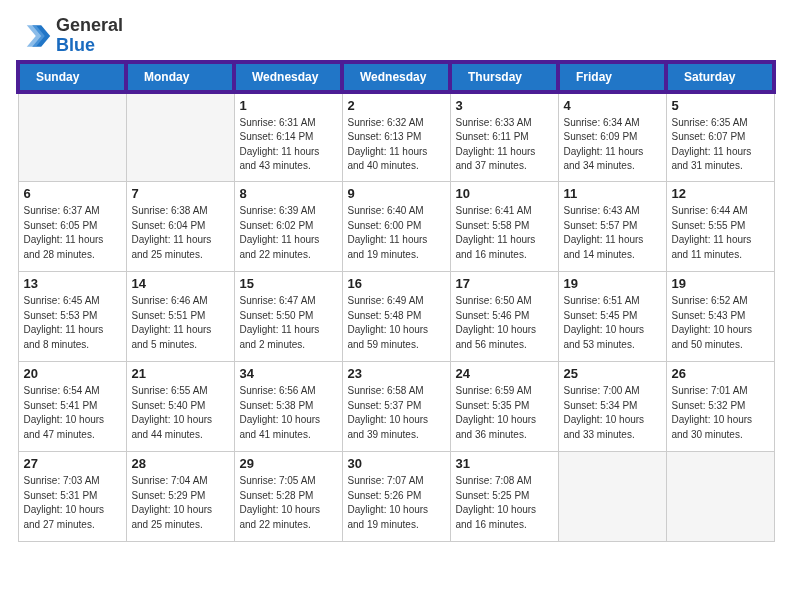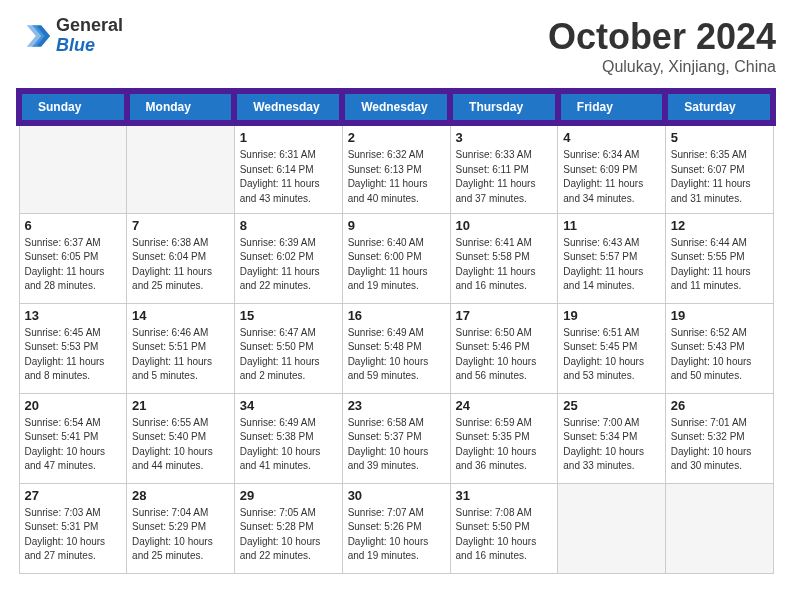--- a/index.html
+++ b/index.html
@@ -7,34 +7,34 @@
       font-family: Arial, sans-serif;
       background: #fff;
       width: 792px;
       min-height: 612px;
       padding: 16px;
     }
     .header {
       display: flex;
       justify-content: space-between;
       align-items: flex-start;
-      margin-bottom: 12px;
+      margin-bottom: 4px;
     }
     .logo {
       display: flex;
       align-items: center;
       gap: 4px;
     }
     .logo-text {
       font-size: 18px;
       font-weight: bold;
       color: #333;
       line-height: 1.1;
     }
-    .logo-text .blue { color: #1a6bbf; font-style: italic; }
+    .logo-text .blue { color: #1a6bbf; }
     .logo-icon {
       width: 36px;
       height: 36px;
     }
     .title-block {
       text-align: right;
     }
     .month-title {
       font-size: 36px;
       font-weight: bold;
@@ -48,21 +48,21 @@
       width: 100%;
       border-collapse: collapse;
       font-size: 11px;
     }
     .calendar th {
       background: #2176c7;
       color: #fff;
       padding: 6px 16px;
       text-align: left;
       font-size: 12px;
-      border: 6px solid #4c1d95;
+      border: 4px solid #4c1d95;
     }
     .calendar td {
       border: 1px solid #ccc;
       vertical-align: top;
       padding: 4px 5px;
       height: 90px;
       width: 108px;
       background: #fff;
     }
     .calendar td.empty {
@@ -87,24 +87,20 @@
   <div class="logo">
     <svg class="logo-icon" viewBox="0 0 40 40">
       <polygon points="28,8 38,20 28,32 18,32 28,20 18,8" fill="#2176c7"></polygon>
       <polygon points="22,8 32,20 22,32 12,32 22,20 12,8" fill="#5aa0e0" opacity="0.7"></polygon>
     </svg>
     <div class="logo-text">
       <div>General</div>
       <div class="blue">Blue</div>
     </div>
   </div>
-  <div class="title-block">
-    <div class="month-title">October 2024</div>
-    <div class="subtitle">Qulukay, Xinjiang, China</div>
-  </div>
 </div>
 
 <table class="calendar">
   <thead>
     <tr id="weekday-header">
         <th>Sunday</th>
         <th>Monday</th>
         <th>Wednesday</th>
         <th>Wednesday</th>
         <th>Thursday</th>
@@ -243,21 +239,21 @@
 Daylight: 10 hours and 47 minutes.</div>
         </td>
         <td>
           <div class="day-number">21</div>
           <div class="day-info">Sunrise: 6:55 AM
 Sunset: 5:40 PM
 Daylight: 10 hours and 44 minutes.</div>
         </td>
         <td>
           <div class="day-number">34</div>
-          <div class="day-info">Sunrise: 6:49 AM
+          <div class="day-info">Sunrise: 6:56 AM
 Sunset: 5:38 PM
 Daylight: 10 hours and 41 minutes.</div>
         </td>
         <td>
           <div class="day-number">23</div>
           <div class="day-info">Sunrise: 6:58 AM
 Sunset: 5:37 PM
 Daylight: 10 hours and 39 minutes.</div>
         </td>
         <td>
@@ -300,20 +296,20 @@
         </td>
         <td>
           <div class="day-number">30</div>
           <div class="day-info">Sunrise: 7:07 AM
 Sunset: 5:26 PM
 Daylight: 10 hours and 19 minutes.</div>
         </td>
         <td>
           <div class="day-number">31</div>
           <div class="day-info">Sunrise: 7:08 AM
-Sunset: 5:50 PM
+Sunset: 5:25 PM
 Daylight: 10 hours and 16 minutes.</div>
         </td>
         <td class="empty"></td>
         <td class="empty"></td>
       </tr>
     </tbody>
 </table>
 
 </body></html>

